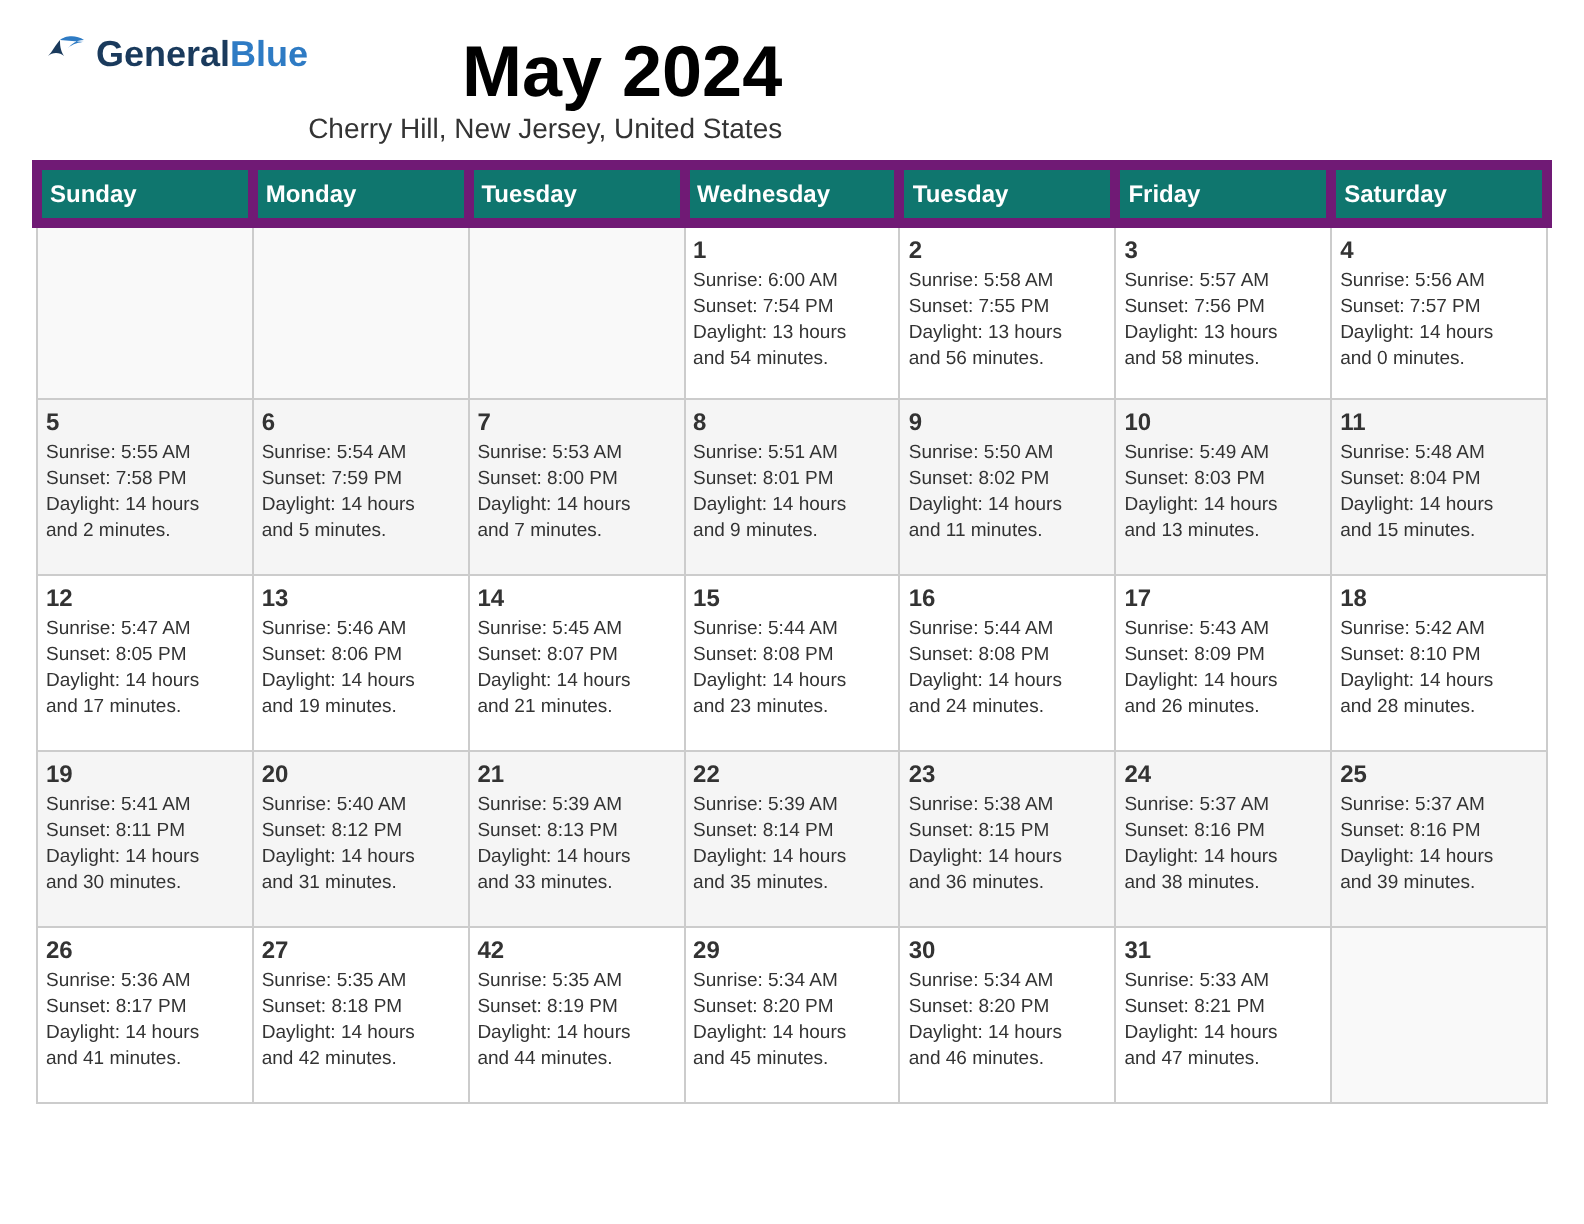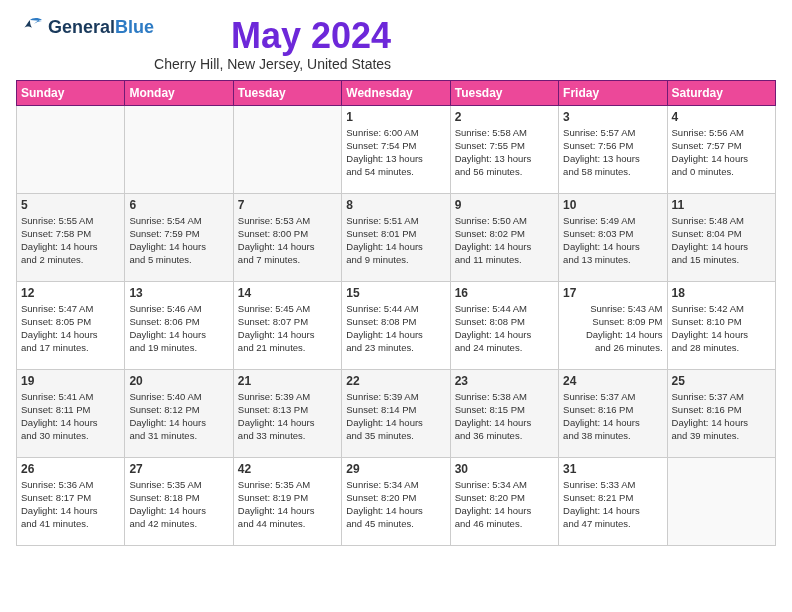--- a/index.html
+++ b/index.html
@@ -33,40 +33,40 @@
     .logo-bird {
       width: 28px;
       height: 24px;
     }
     .title-block {
       text-align: right;
     }
     .month-title {
       font-size: 36px;
       font-weight: bold;
-      color: #6d28d9;
+      color: #000000;
       line-height: 1.1;
     }
     .location {
       font-size: 14px;
       color: #333;
     }
     table {
       width: 100%;
       border-collapse: collapse;
       table-layout: fixed;
     }
     thead th {
-      background: #ec4899;
+      background: #0f766e;
       color: #fff;
       font-size: 12px;
       font-weight: bold;
       padding: 5px 4px;
       text-align: left;
-      border: 1px solid #701a75;
+      border: 5px solid #701a75;
     }
     tbody td {
       border: 1px solid #ccc;
       vertical-align: top;
       padding: 4px;
       font-size: 10px;
       color: #333;
       height: 88px;
       background: #fff;
     }
@@ -236,21 +236,21 @@
         </td>
         <td>
           <span class="day-num">16</span>
           <div class="cell-info" style="white-space: pre-line;">Sunrise: 5:44 AM
 Sunset: 8:08 PM
 Daylight: 14 hours
 and 24 minutes.</div>
         </td>
         <td>
           <span class="day-num">17</span>
-          <div class="cell-info" style="white-space: pre-line; text-align: right;">Sunrise: 5:43 AM
+          <div class="cell-info" style="white-space: pre-line;">Sunrise: 5:43 AM
 Sunset: 8:09 PM
 Daylight: 14 hours
 and 26 minutes.</div>
         </td>
         <td>
           <span class="day-num">18</span>
           <div class="cell-info" style="white-space: pre-line;">Sunrise: 5:42 AM
 Sunset: 8:10 PM
 Daylight: 14 hours
 and 28 minutes.</div>

